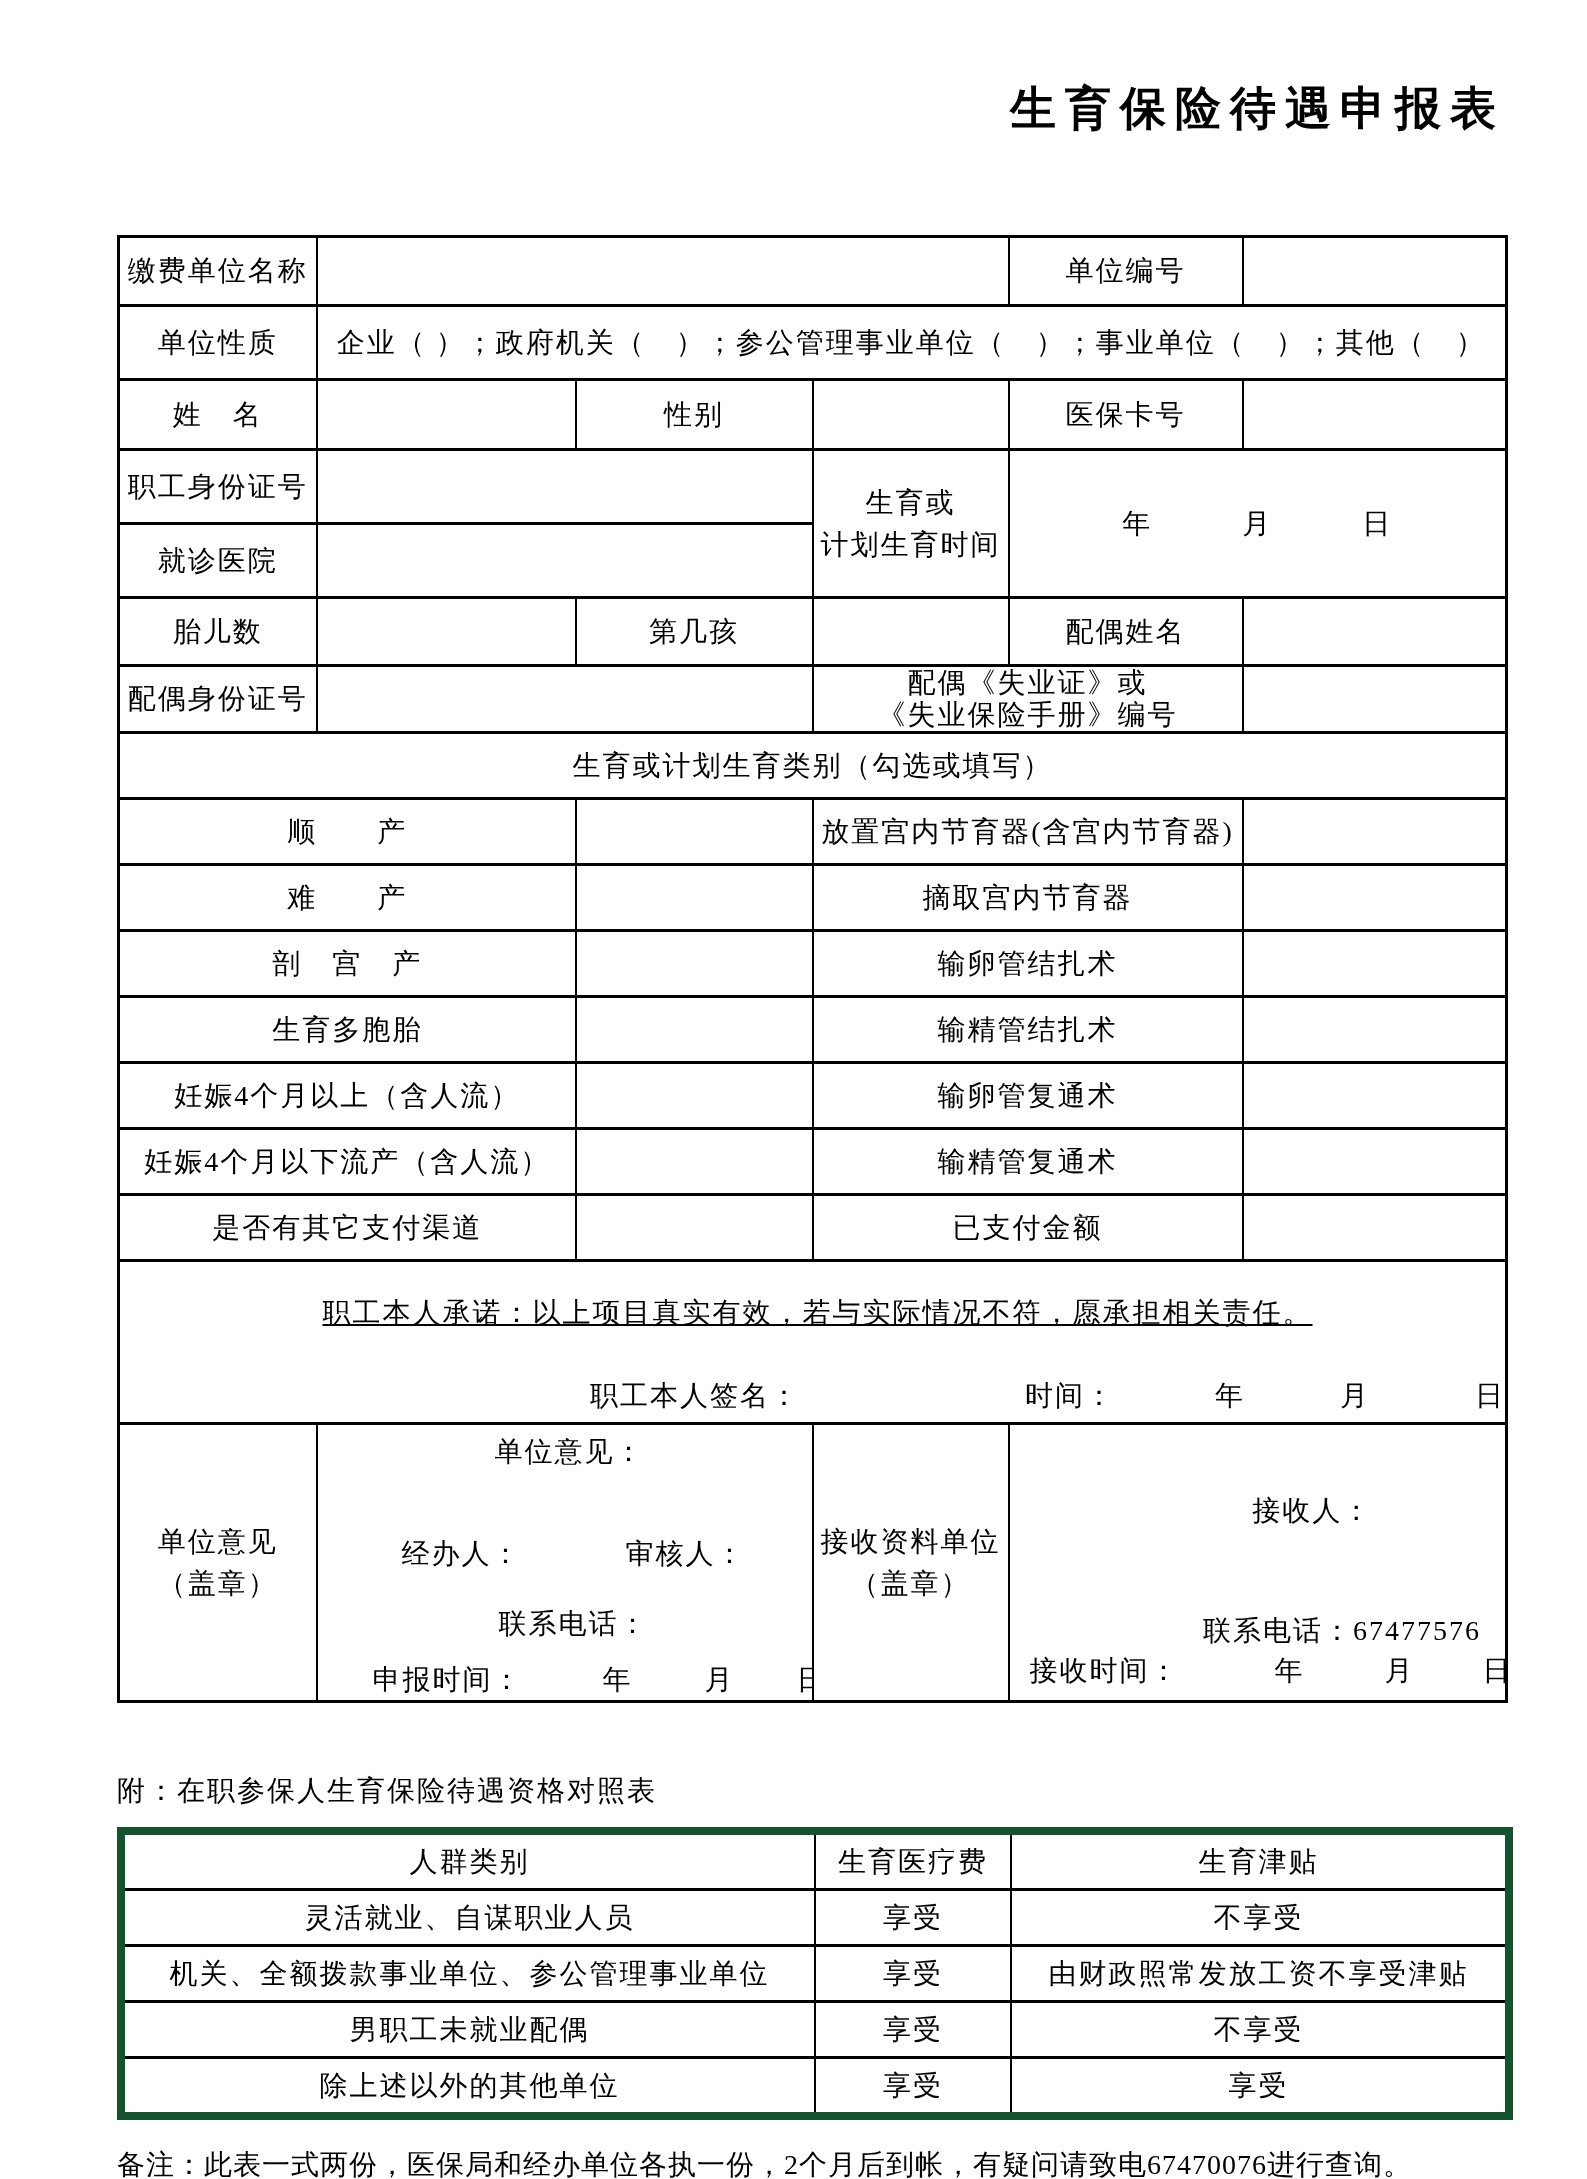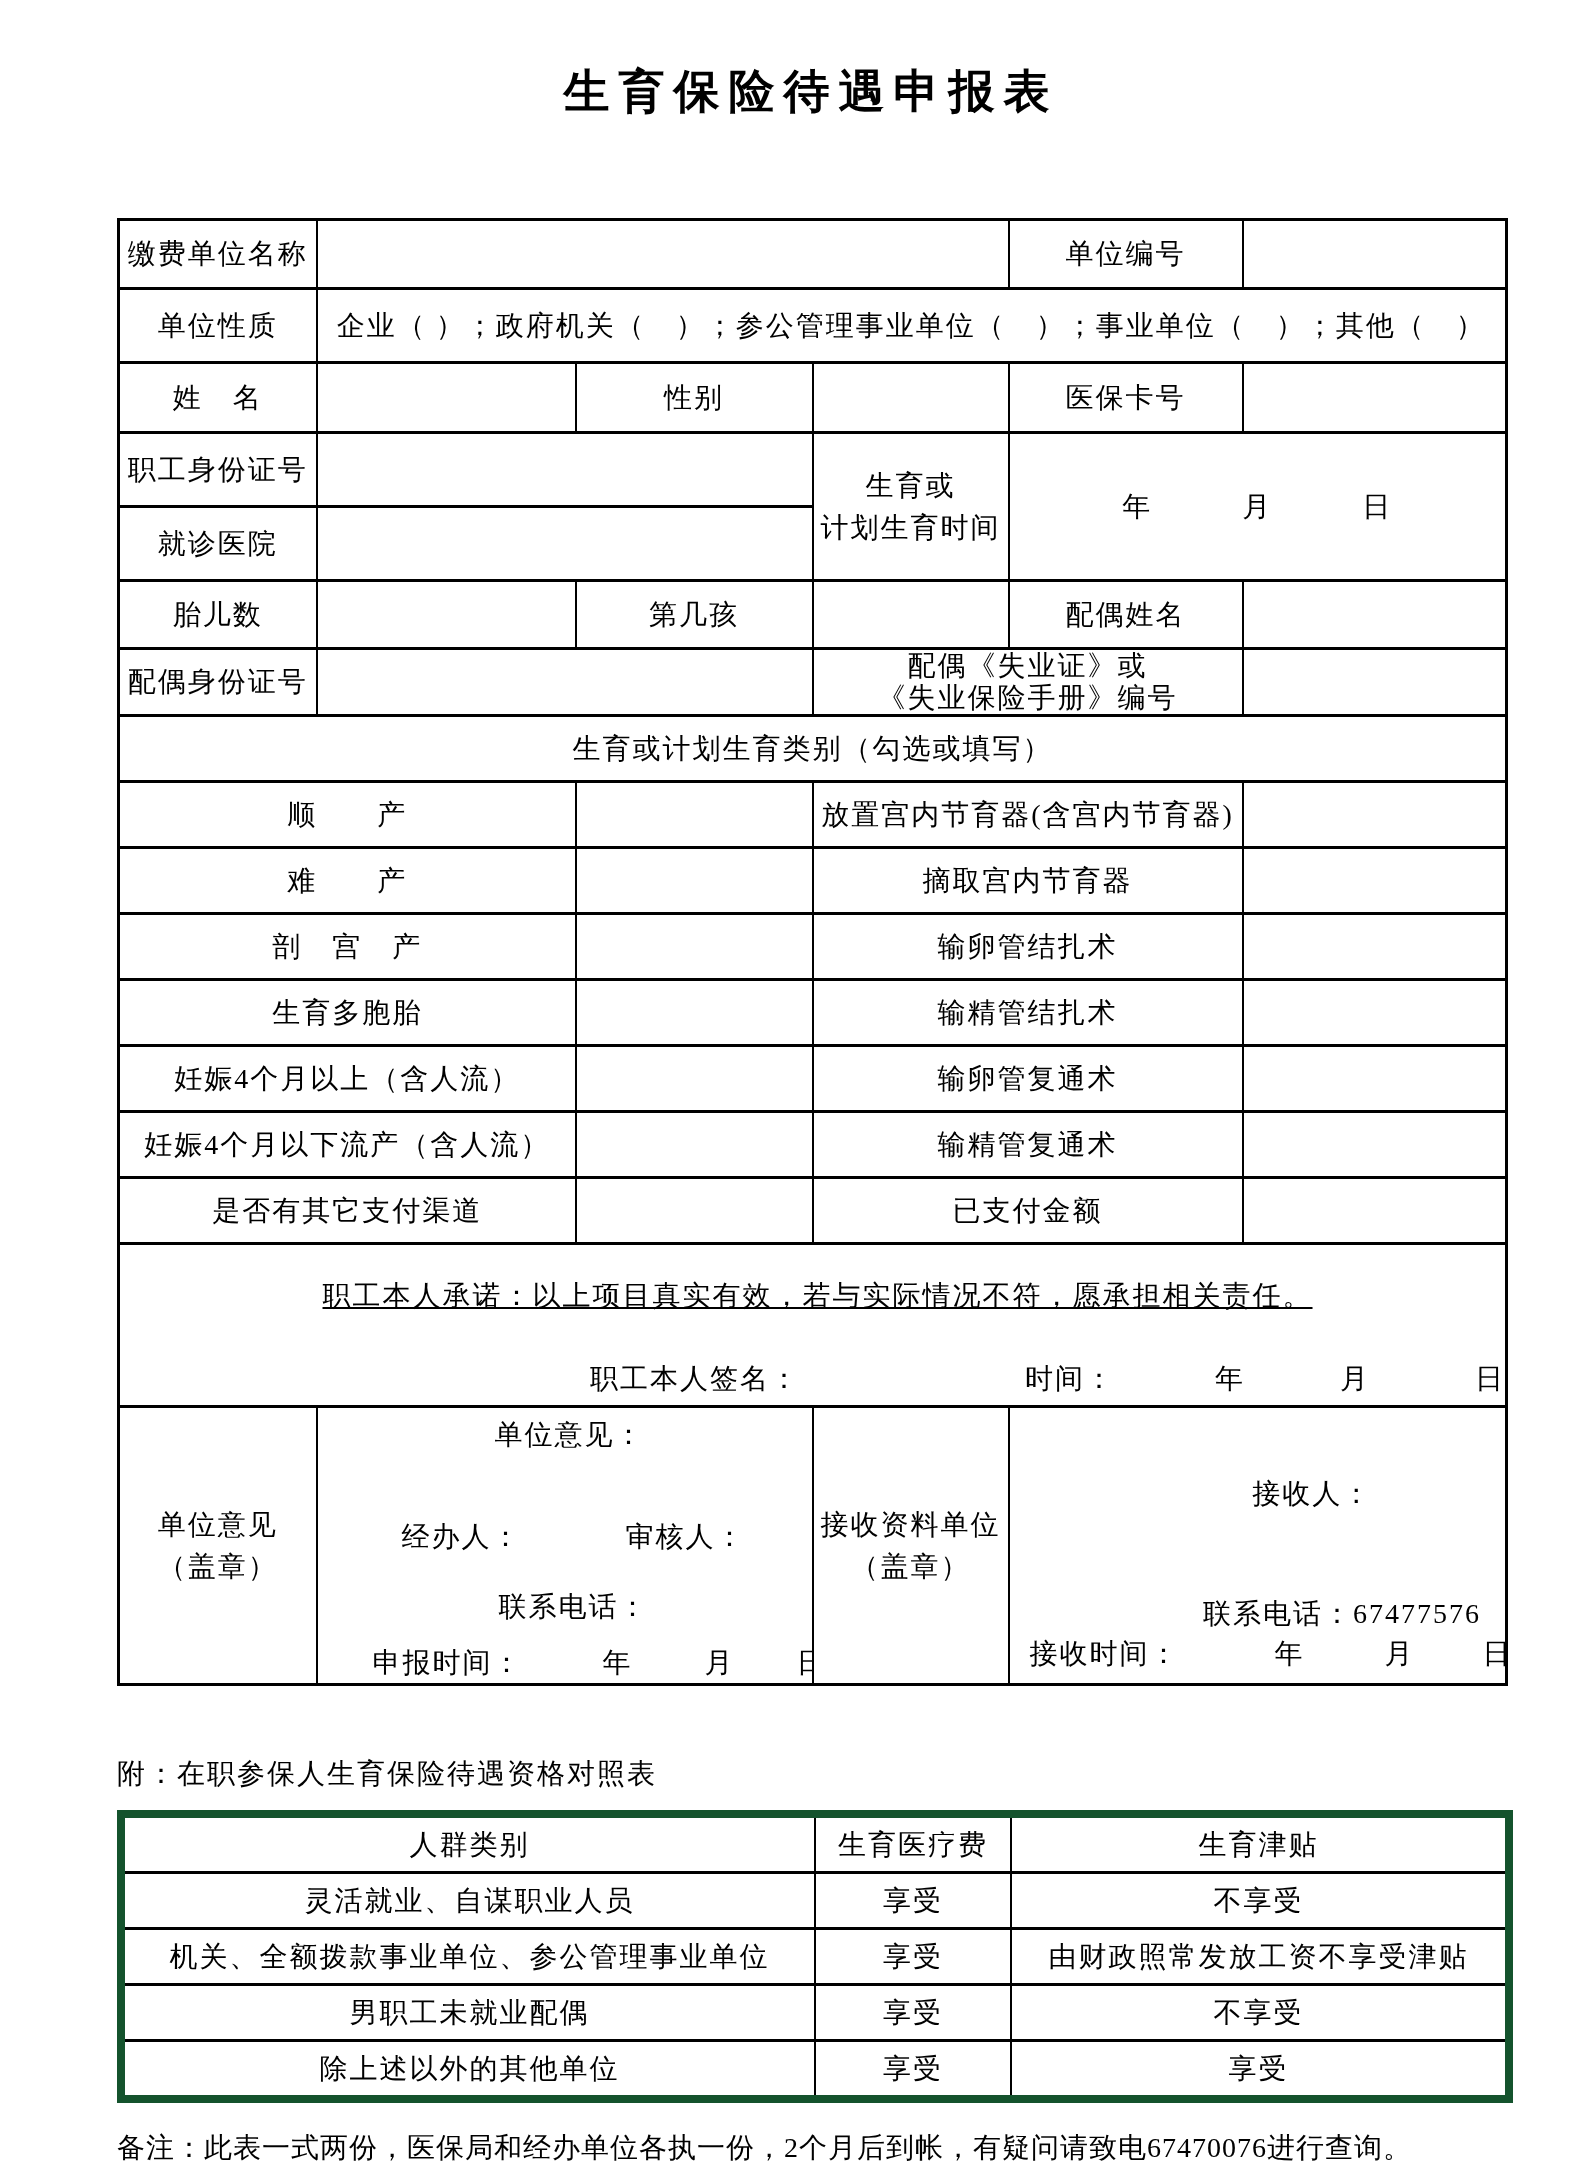--- a/index.html
+++ b/index.html
@@ -2,22 +2,22 @@
 <html><head>
 <meta charset="utf-8">
 <style>
   html,body { margin:0; padding:0; background:#ffffff; }
   .page {
     width:1587px; height:2179px; background:#ffffff; color:#000;
     font-family:"Liberation Serif","DejaVu Serif",serif;
     position:relative; overflow:hidden;
   }
   .doc-title {
-    margin:0 0 0 117px; width:1388px; padding-top:62px;
-    text-align:center; font-size:46px; line-height:60px;
+    margin:0 0 0 117px; width:1388px; padding-top:79px;
+    text-align:right; font-size:46px; line-height:60px;
     font-weight:bold; letter-spacing:9px;font-family:Liberation Serif, serif;
   }
   table { border-collapse:collapse; table-layout:fixed; }
   table.main { margin:96px 0 0 117px; width:1388px; border:3px solid #000; }
   table.main td {
     border:2px solid #000; border-top-width:3px; border-bottom-width:3px;
     text-align:center; vertical-align:middle;
     font-size:28px; letter-spacing:2px; padding:0; overflow:hidden;
   }
   .h69{height:69px}.h65{height:74px}.h70{height:70px}.h68{height:68px}

